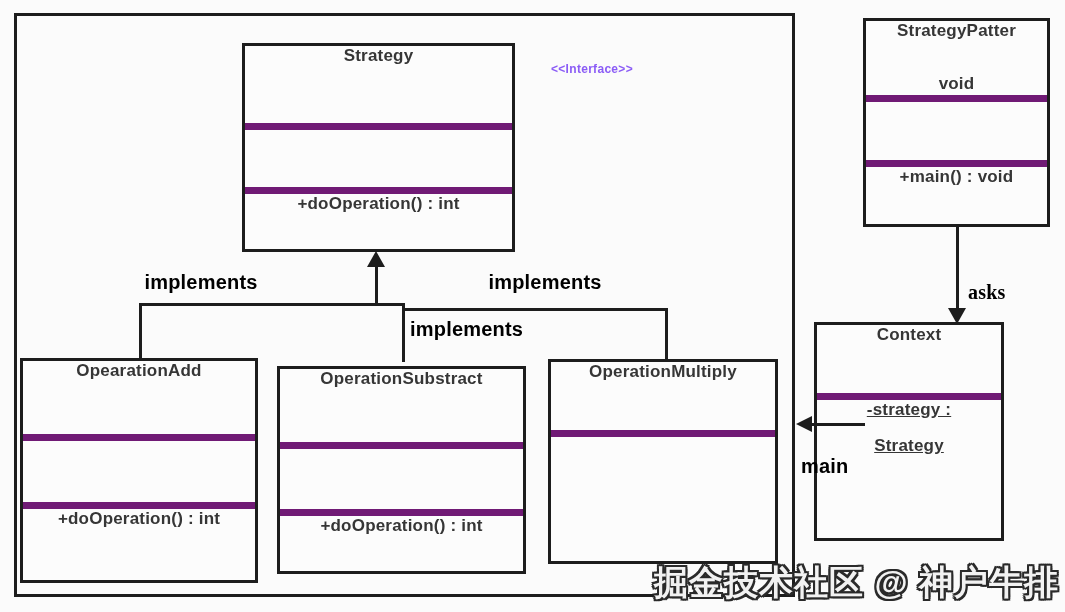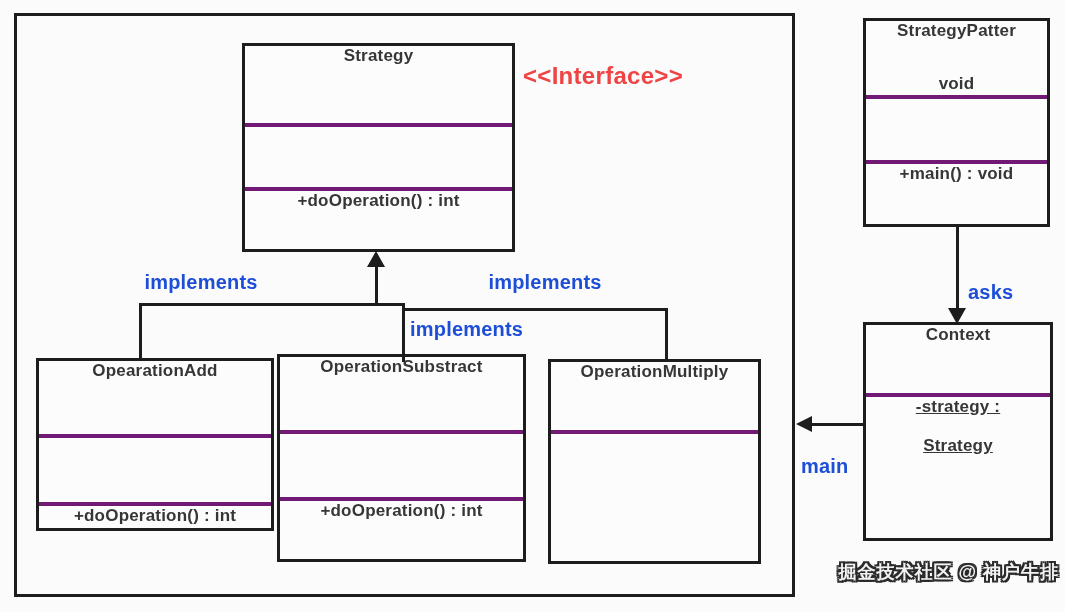--- a/index.html
+++ b/index.html
@@ -37,49 +37,49 @@
     align-items: center;
     justify-content: space-between;
     text-align: center;
     font-size: 17px;
     font-weight: 600;
     letter-spacing: 0.2px;
     line-height: 1.22;
     color: #363636;
     box-sizing: border-box;
   }
-  .sec + .sec { border-top: 4px solid #701a75; }
+  .sec + .sec { border-top: 7px solid #701a75; }
 
   
   #box-strategy  { left: 242px; top: 43px;  width: 273px; height: 209px; }
   #box-strategy .s-title  { flex: 0 0 77px; }
   #box-strategy .s-attrs  { flex: 0 0 64px; }
   #box-strategy .s-methods{ flex: 1; }
 
-  #box-add { left: 36px; top: 358px; width: 238px; height: 173px; }
+  #box-add { left: 20px; top: 358px; width: 238px; height: 225px; }
   #box-add .s-title  { flex: 0 0 73px; }
   #box-add .s-attrs  { flex: 0 0 68px; }
   #box-add .s-methods{ flex: 1; }
 
-  #box-substract { left: 277px; top: 354px; width: 249px; height: 208px; }
+  #box-substract { left: 277px; top: 366px; width: 249px; height: 208px; }
   #box-substract .s-title  { flex: 0 0 73px; }
   #box-substract .s-attrs  { flex: 0 0 67px; }
   #box-substract .s-methods{ flex: 1; }
 
-  #box-multiply { left: 548px; top: 359px; width: 213px; height: 205px; }
+  #box-multiply { left: 548px; top: 359px; width: 230px; height: 205px; }
   #box-multiply .s-title  { flex: 0 0 68px; }
   #box-multiply .s-attrs  { flex: 0 0 70px; }
   #box-multiply .s-methods{ flex: 1; }
 
   #box-demo { left: 863px; top: 18px; width: 187px; height: 209px; }
   #box-demo .s-title  { flex: 0 0 74px; }
   #box-demo .s-attrs  { flex: 0 0 65px; }
   #box-demo .s-methods{ flex: 1; }
 
-  #box-context { left: 863px; top: 322px; width: 190px; height: 219px; }
+  #box-context { left: 814px; top: 322px; width: 190px; height: 219px; }
   #box-context .s-title  { flex: 0 0 68px; }
   #box-context .s-attrs  { flex: 0 0 64px; text-decoration: underline; }
   #box-context .s-methods{ flex: 1; }
 
   
   .hline, .vline { position: absolute; background: #1d1d1d; }
   #trunk-left  { left: 139px; top: 303px; width: 266px; height: 3px; }
   #trunk-jog   { left: 402px; top: 303px; width: 3px;   height: 8px; }
   #trunk-right { left: 402px; top: 308px; width: 266px; height: 3px; }
   #riser-add   { left: 139px; top: 305px; width: 3px; height: 56px; }
@@ -108,44 +108,44 @@
     border-top: 8px solid transparent;
     border-bottom: 8px solid transparent;
     border-right: 16px solid #1d1d1d;
   }
 
   
   .rel-label {
     position: absolute;
     font-size: 20px;
     font-weight: 600;
-    color: #1d4ed8;
+    color: #000000;
     letter-spacing: 0.2px;
     white-space: nowrap;
   }
   #label-implements-add       { left: 131px; top: 271px; width: 140px; text-align: center; }
   #label-implements-multiply  { left: 475px; top: 271px; width: 140px; text-align: center; }
   #label-implements-substract { left: 410px; top: 318px; }
-  #label-asks { left: 968px; top: 281px; }
+  #label-asks { left: 968px; top: 281px; font-family: Liberation Serif, serif; }
   #label-uses { left: 801px; top: 455px; }
   #label-interface {
     position: absolute;
-    left: 523px; top: 62px;
-    font-size: 24px;
+    left: 551px; top: 62px;
+    font-size: 12px;
     font-weight: 600;
-    color: #ef4444;
+    color: #8b5cf6;
     letter-spacing: 0.3px;
     white-space: nowrap;
   }
 
   .watermark {
     position: absolute;
     top: 560px;
     right: 6px;
-    font-size: 18px;
+    font-size: 34px;
     font-weight: 700;
     letter-spacing: 1px;
     color: #f2f2f2;
     white-space: nowrap;
     text-shadow:
       -2px -2px 0 #2a2a2a,  2px -2px 0 #2a2a2a,
       -2px  2px 0 #2a2a2a,  2px  2px 0 #2a2a2a,
       -2px  0   0 #2a2a2a,  2px  0   0 #2a2a2a,
        0   -2px 0 #2a2a2a,  0    2px 0 #2a2a2a;
   }

